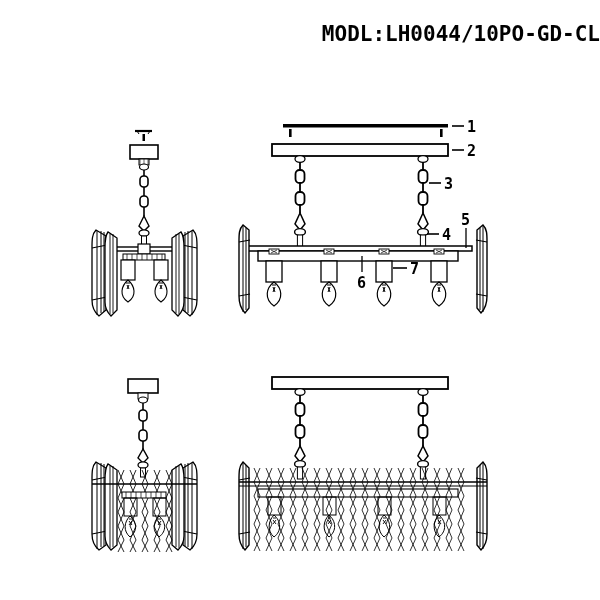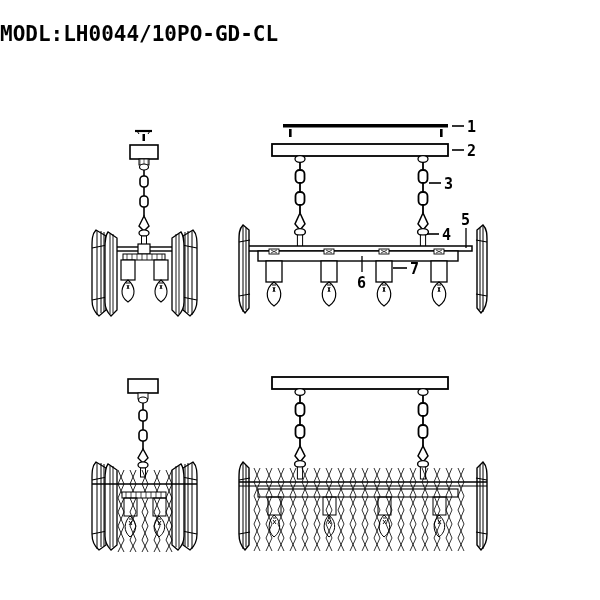--- a/index.html
+++ b/index.html
@@ -18,21 +18,21 @@
     width: 600px;
     height: 600px;
     position: relative;
     background: #ffffff;
   }
   #title {
     position: absolute;
     top: 22px;
     left: 0;
     width: 600px;
-    text-align: left;
+    text-align: right;
     font-family: "DejaVu Sans Mono", monospace;
     font-size: 21px;
     font-weight: bold;
     letter-spacing: 0px;
     color: #000000;
     white-space: pre;
   }
   svg#drawing {
     position: absolute;
     top: 0;

